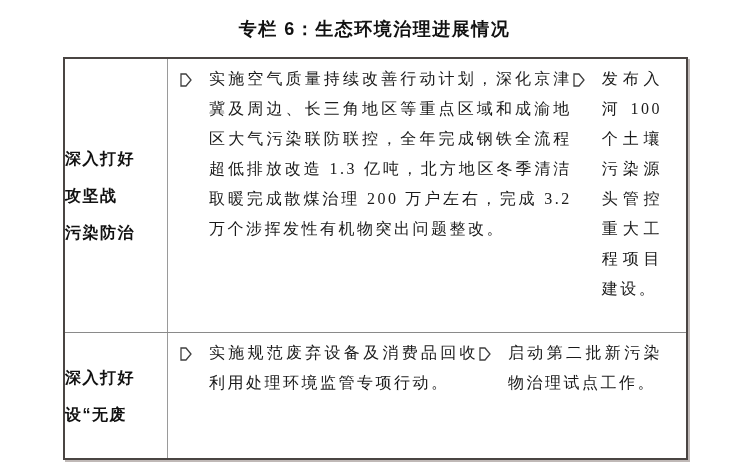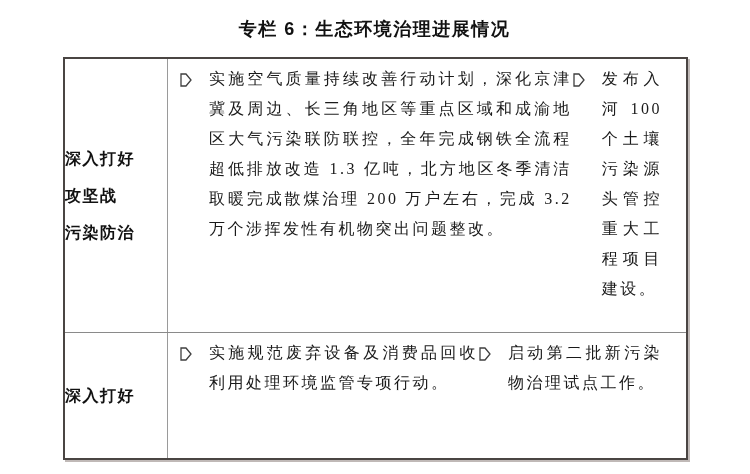--- a/index.html
+++ b/index.html
@@ -119,20 +119,21 @@
               </svg>
           </span>
           <span class="btext">发布入河 100 个土壤污染源头管控重大工程项目建设。</span>
         </div>
       </div>
     </div>
 
     <div class="row row-2">
       <div class="label-cell">
         <div>深入打好</div>
+        <div>设“无废</div>
       </div>
       <div class="content-cell">
         <div class="bullet">
           <span class="marker">
             <svg width="14" height="16" viewBox="0 0 14 16">
                 <polygon points="2,2 7,2 12,8 7,14 2,14" fill="#ffffff" stroke="#3f3f3f" stroke-width="1.3"></polygon>
               </svg>
           </span>
           <span class="btext">实施规范废弃设备及消费品回收利用处理环境监管专项行动。</span>
         </div>

